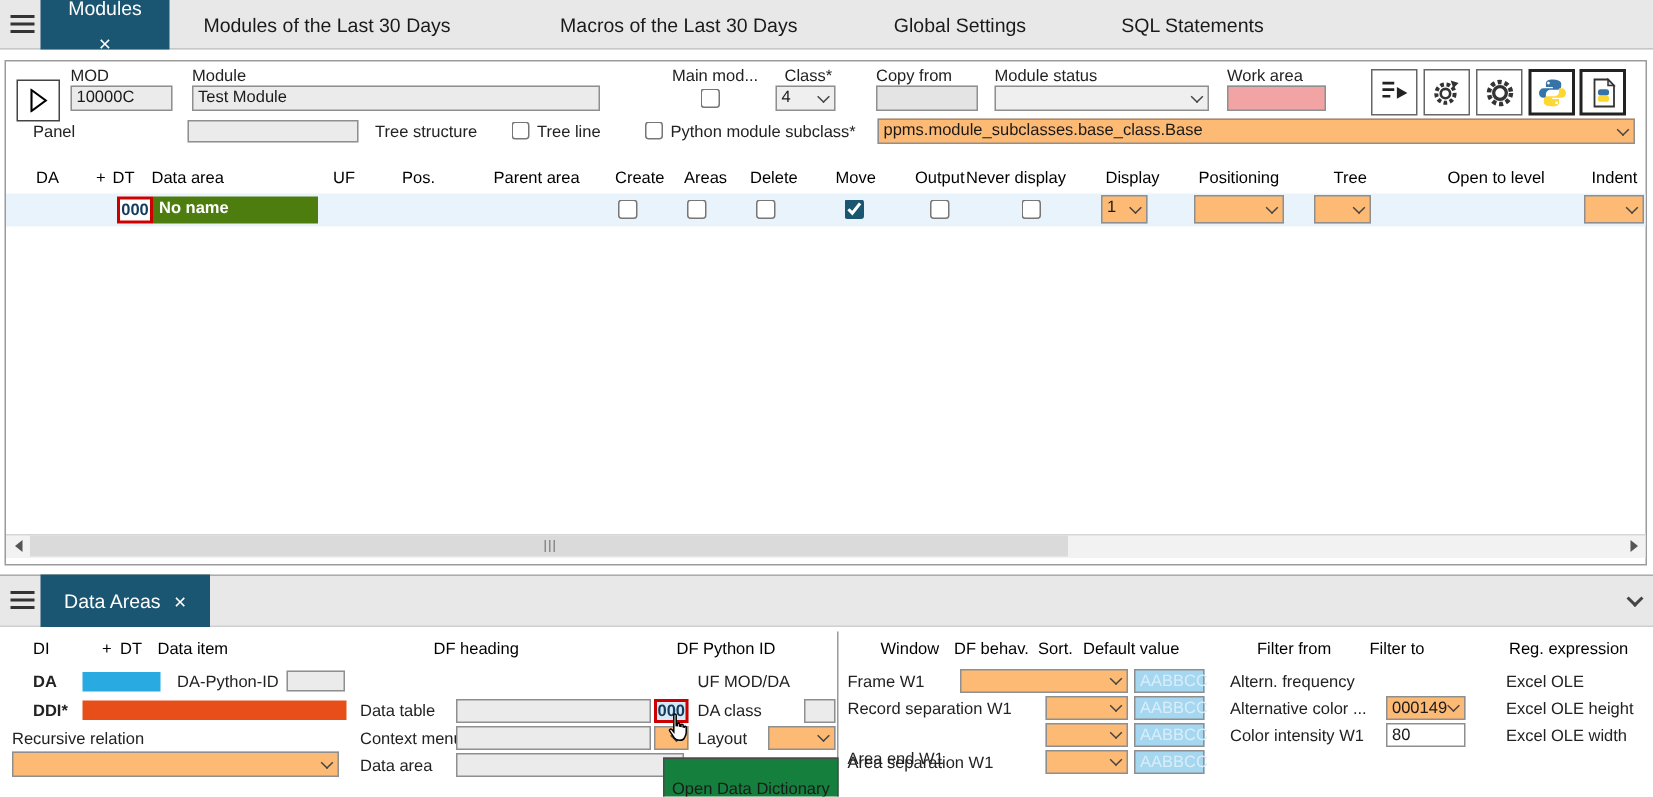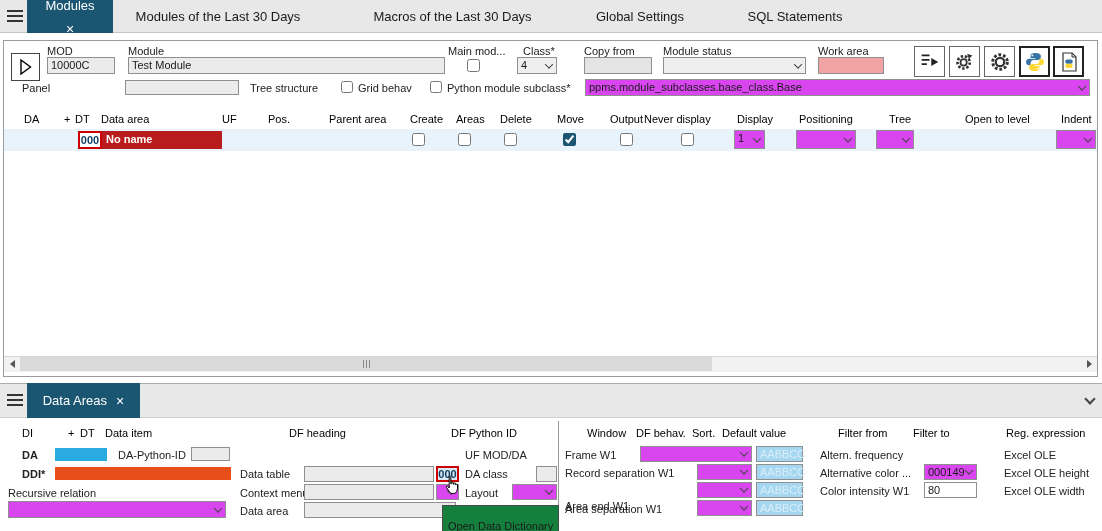--- a/index.html
+++ b/index.html
@@ -5,21 +5,21 @@
   * { margin:0; padding:0; box-sizing:border-box; }
   body { font-family:"Liberation Sans", sans-serif; background:#fff; }
   .screen { position:relative; width:1102px; height:531px; background:#fff; overflow:hidden;
             font-size:11px; color:#1a1a1a; user-select:none; }
   .abs { position:absolute; }
   .lbl { position:absolute; font-size:11px; color:#222; white-space:nowrap; }
   .b { font-weight:bold; }
   .field { position:absolute; background:#ebebeb; border:1px solid #8f8f8f; font-size:11px;
            padding:1px 3px; overflow:hidden; white-space:nowrap; }
   .field.white { background:#fff; }
-  .dd { position:absolute; background:#d946ef; border:1px solid #8f8f8f; font-size:11px;
+  .dd { position:absolute; background:#fdba74; border:1px solid #8f8f8f; font-size:11px;
         padding:1px 14px 1px 3px; overflow:hidden; white-space:nowrap; }
   .dd.gray { background:#efefef; }
   .dd::after { content:""; position:absolute; right:4px; top:50%; width:5px; height:5px;
         border-right:1.5px solid #444; border-bottom:1.5px solid #444;
         transform:translateY(-75%) rotate(45deg); }
   .cb { position:absolute; width:13px; height:13px; margin:0; accent-color:#1a5572; }
   .tab { position:absolute; top:0; height:33px; display:flex; align-items:center;
          justify-content:center; font-size:13px; color:#1a1a1a;flex-direction:column; }
   .tab.active { background:#1a5572; color:#fff; gap:9px; }
   .btab { position:absolute; top:383px; height:35px; display:flex; align-items:center;
@@ -82,21 +82,21 @@
 
   <span class="lbl" style="left:47px;top:45px;">MOD</span>
   <span class="lbl" style="left:128px;top:45px;">Module</span>
   <span class="lbl" style="left:448px;top:45px;">Main mod...</span>
   <span class="lbl" style="left:523px;top:45px;">Class*</span>
   <span class="lbl" style="left:584px;top:45px;">Copy from</span>
   <span class="lbl" style="left:663px;top:45px;">Module status</span>
   <span class="lbl" style="left:818px;top:45px;">Work area</span>
 
   <div class="field" style="left:47px;top:57px;width:68px;height:17px;">10000C</div>
-  <div class="field" style="left:128px;top:57px;width:317px;height:17px;">Test Module</div>
+  <div class="field" style="left:128px;top:57px;width:272px;height:17px;">Test Module</div>
   <input type="checkbox" class="cb" style="left: 467px; top: 59px;">
   <div class="dd gray" style="left:517px;top:57px;width:40px;height:17px;">4</div>
   <div class="field" style="left:584px;top:57px;width:68px;height:17px;background:#e4e4e4;"></div>
   <div class="dd gray" style="left:663px;top:57px;width:143px;height:17px;"></div>
   <div class="field" style="left:818px;top:57px;width:66px;height:17px;background:#f2a3a3;"></div>
 
   <div class="iconbtn" style="left:914px;top:46px;">
     <svg width="21" height="21" viewBox="0 0 24 24">
       <path d="M3 5h9M3 10h9M3 15h6" stroke="#222" stroke-width="2" fill="none"></path>
       <path d="M14 8l8 4.5-8 4.5z" fill="#222"></path>
@@ -129,21 +129,21 @@
       <path d="M13 1l4 4h-4z" fill="#ddd" stroke="#333" stroke-width="1"></path>
       <rect x="6.3" y="7.5" width="7.4" height="4.2" rx="1.8" fill="#3674a8"></rect>
       <rect x="6.3" y="11.7" width="7.4" height="4.2" rx="1.8" fill="#fdd835"></rect>
     </svg>
   </div>
 
   <span class="lbl" style="left:22px;top:82px;">Panel</span>
   <div class="field" style="left:125px;top:80px;width:114px;height:15px;"></div>
   <span class="lbl" style="left:250px;top:82px;">Tree structure</span>
   <input type="checkbox" class="cb" style="left: 341px; top: 81px; width: 12px; height: 12px;">
-  <span class="lbl" style="left:358px;top:82px;">Grid behav</span>
+  <span class="lbl" style="left:358px;top:82px;">Tree line</span>
   <input type="checkbox" class="cb" style="left: 430px; top: 81px; width: 12px; height: 12px;">
   <span class="lbl" style="left:447px;top:82px;">Python module subclass*</span>
   <div class="dd" style="left:585px;top:79px;width:505px;height:17px;">ppms.module_subclasses.base_class.Base</div>
 
   <span class="hdr" style="left:24px;top:113px;">DA</span>
   <span class="hdr" style="left:64px;top:113px;">+</span>
   <span class="hdr" style="left:75px;top:113px;">DT</span>
   <span class="hdr" style="left:101px;top:113px;">Data area</span>
   <span class="hdr" style="left:222px;top:113px;">UF</span>
   <span class="hdr" style="left:268px;top:113px;text-align:center;">Pos.</span>
@@ -155,21 +155,21 @@
   <span class="hdr" style="left:610px;top:113px;">Output</span>
   <span class="hdr" style="left:644px;top:113px;">Never display</span>
   <span class="hdr" style="left:737px;top:113px;">Display</span>
   <span class="hdr" style="left:799px;top:113px;">Positioning</span>
   <span class="hdr" style="left:889px;top:113px;">Tree</span>
   <span class="hdr" style="left:965px;top:113px;">Open to level</span>
   <span class="hdr" style="left:1061px;top:113px;">Indent</span>
 
   <div class="abs" style="left:4px;top:129px;width:1093px;height:22px;background:#e9f3fb;"></div>
   <div class="redbox" style="left:78px;top:131px;width:24px;height:18px;">000</div>
-  <div class="abs" style="left:102px;top:131px;width:120px;height:18px;background:#b91c1c;color:#fff;font-weight:bold;font-size:11px;padding:2px 4px;">No name</div>
+  <div class="abs" style="left:102px;top:131px;width:110px;height:18px;background:#4d7c0f;color:#fff;font-weight:bold;font-size:11px;padding:2px 4px;">No name</div>
   <input type="checkbox" class="cb" style="left: 412px; top: 133px;">
   <input type="checkbox" class="cb" style="left: 458px; top: 133px;">
   <input type="checkbox" class="cb" style="left: 504px; top: 133px;">
   <input type="checkbox" class="cb" style="left: 563px; top: 133px;" checked="">
   <input type="checkbox" class="cb" style="left: 620px; top: 133px;">
   <input type="checkbox" class="cb" style="left: 681px; top: 133px;">
   <div class="dd" style="left:734px;top:130px;width:31px;height:19px;">1</div>
   <div class="dd" style="left:796px;top:130px;width:60px;height:19px;"></div>
   <div class="dd" style="left:876px;top:130px;width:38px;height:19px;"></div>
   <div class="dd" style="left:1056px;top:130px;width:40px;height:19px;"></div>

